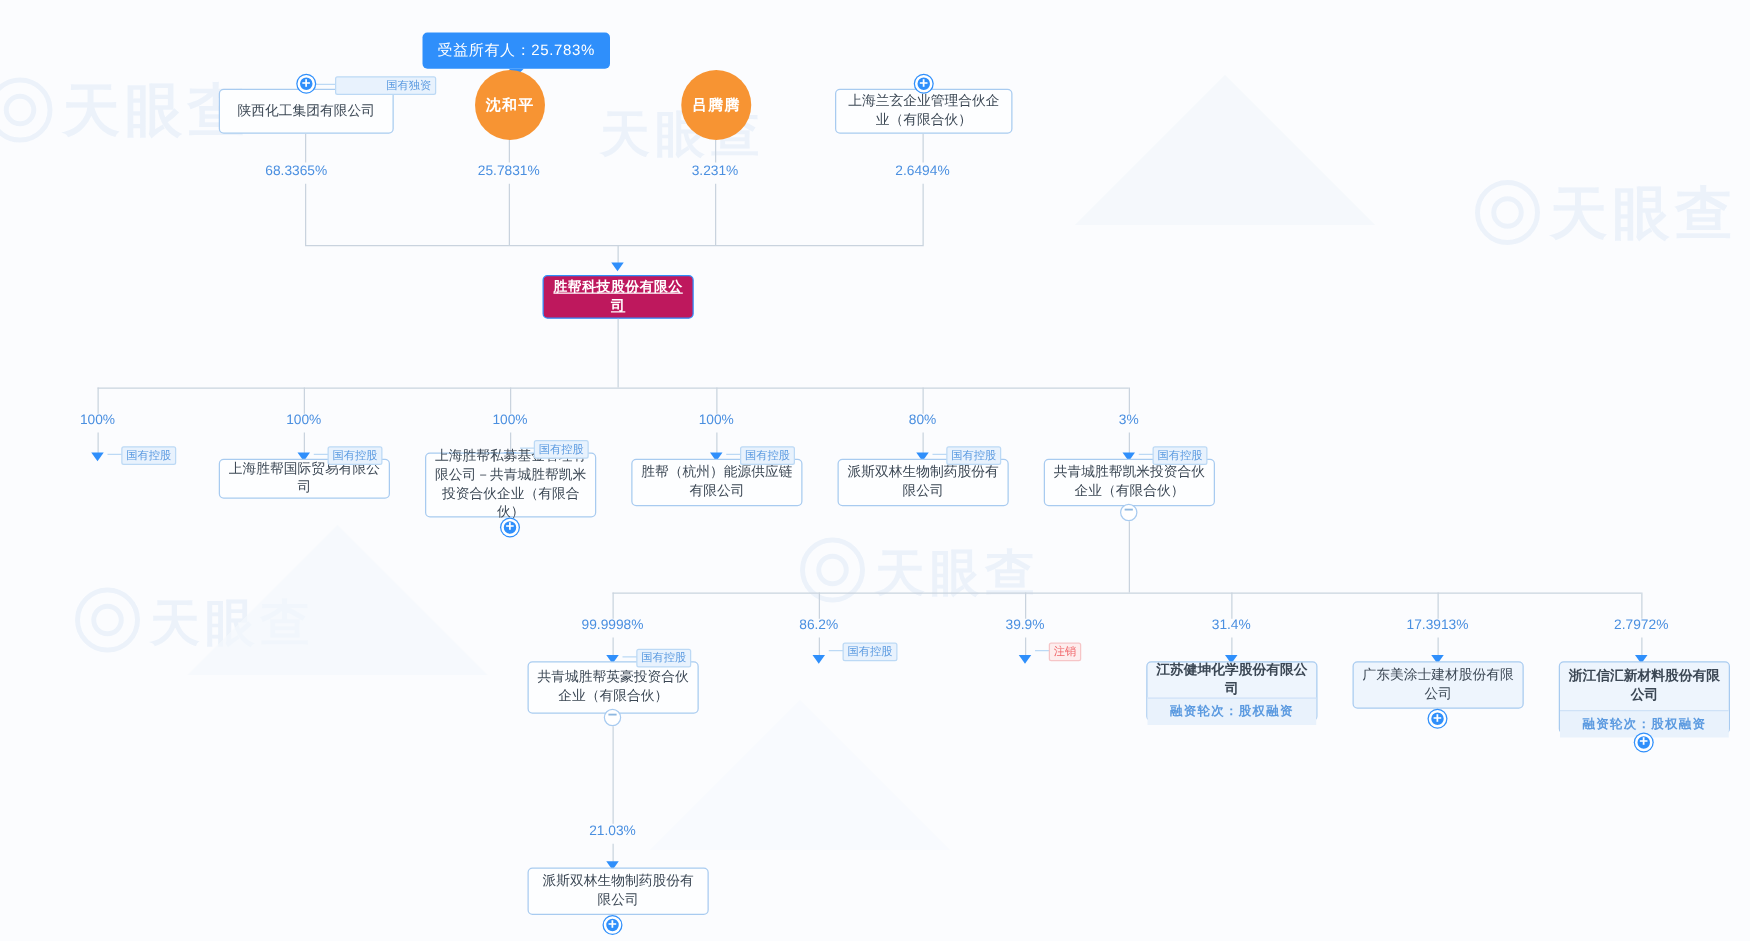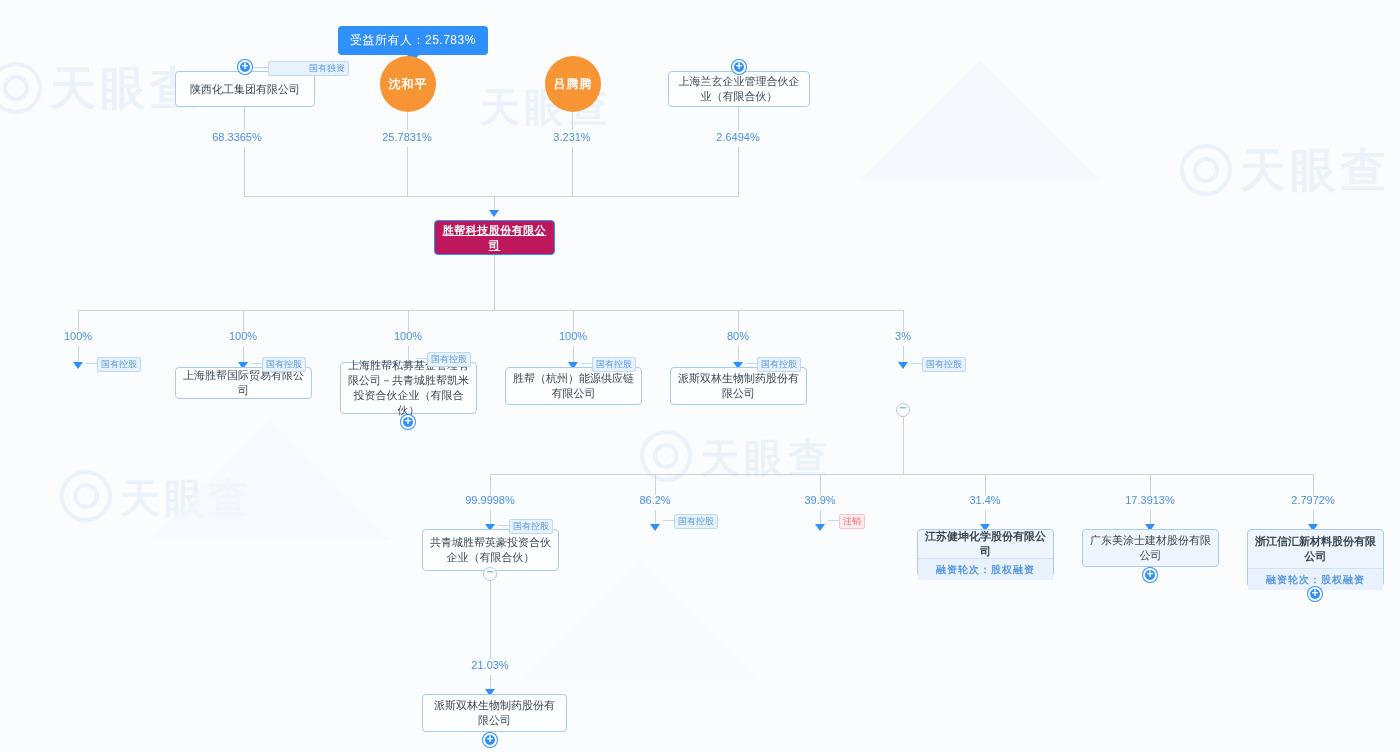--- a/index.html
+++ b/index.html
@@ -294,20 +294,23 @@
   </div>
   <div class="tagline" style="left:581px;top:363px;width:12px;"></div>
   <div class="tag" style="left:592px;top:357px;">国有控股</div>
 
   <div class="node" style="left:670px;top:367px;width:137px;height:38px;">
     <span>派斯双林生物制药股份有限公司</span>
   </div>
   <div class="tagline" style="left:746px;top:363px;width:12px;"></div>
   <div class="tag" style="left:757px;top:357px;">国有控股</div>
 
+  <div class="node" style="left:835px;top:367px;width:137px;height:38px;">
+    <span>共青城胜帮凯米投资合伙企业（有限合伙）</span>
+  </div>
   <div class="tagline" style="left:911px;top:363px;width:12px;"></div>
   <div class="tag" style="left:922px;top:357px;">国有控股</div>
   <div class="btn minus" style="left:896px;top:403px;">
       <span>−</span>
     </div>
 
   <div class="ln lnv" style="left:903px;top:417px;height:57px;"></div>
   <div class="ln lnh" style="left:490px;top:474px;width:823px;"></div>
 
   <div class="ln lnv" style="left:490px;top:474px;height:21px;"></div>

